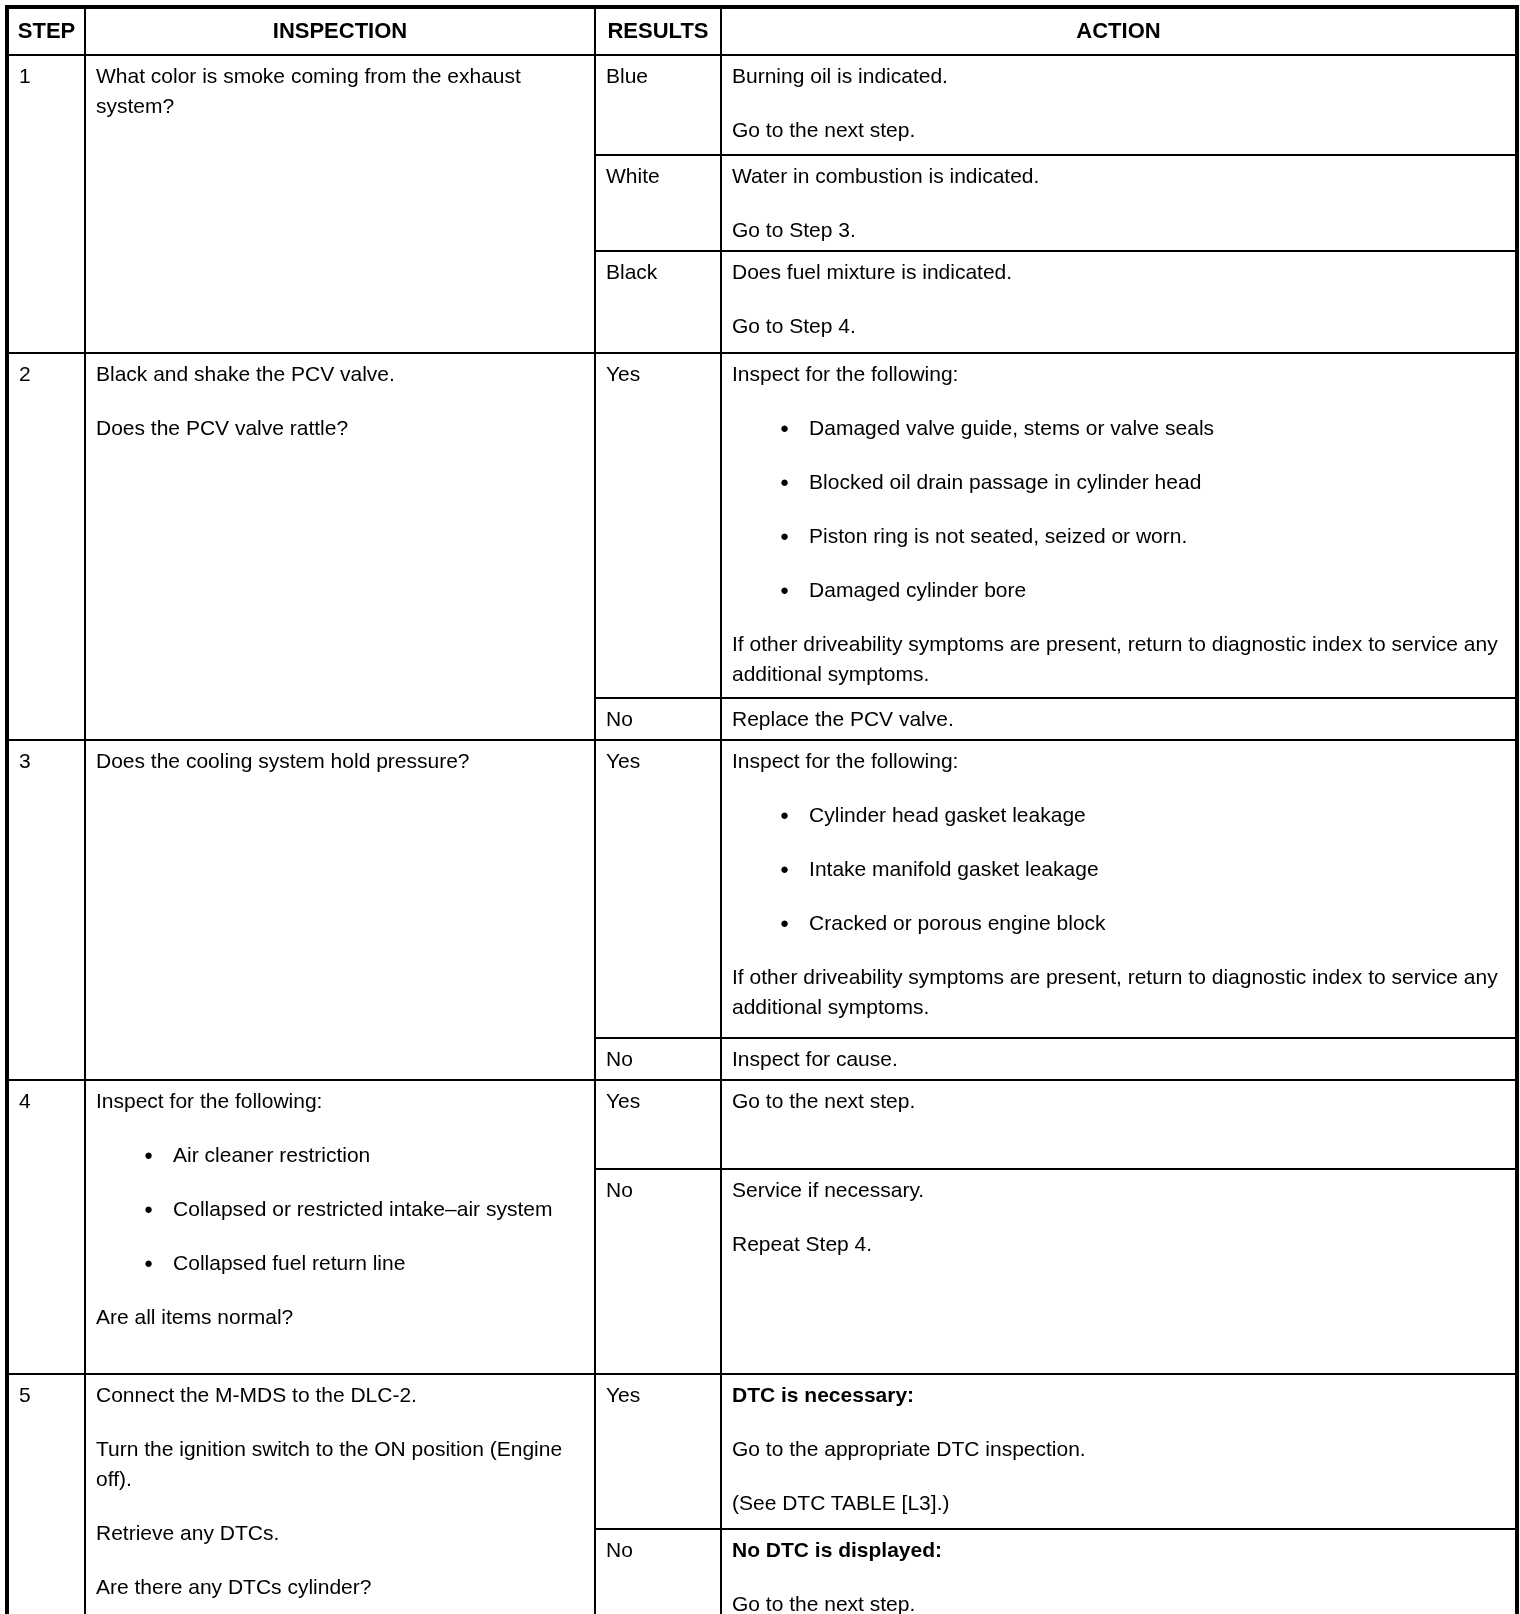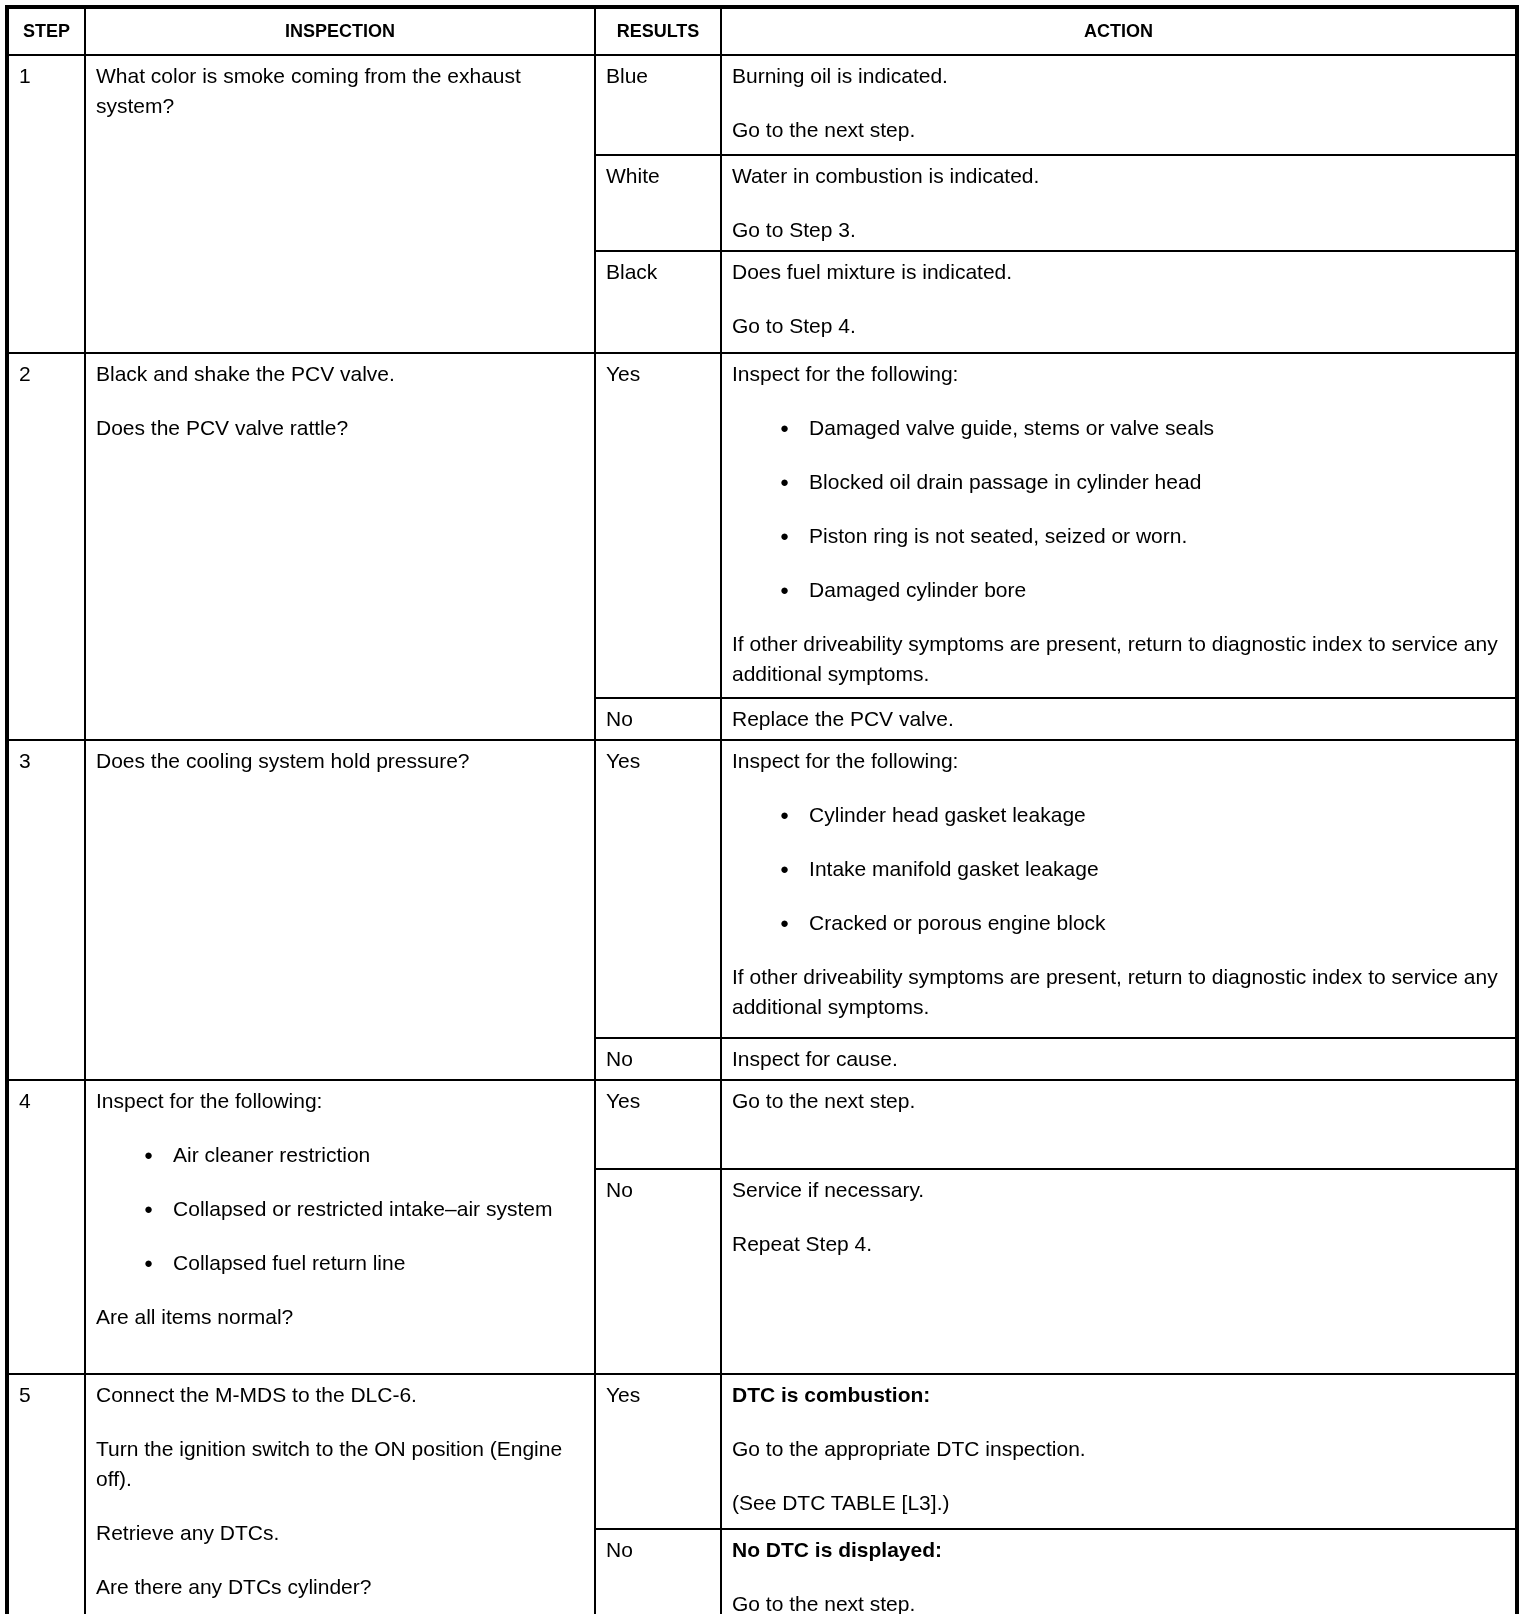--- a/index.html
+++ b/index.html
@@ -12,21 +12,21 @@
     vertical-align:top;
     padding:5px 10px;
     font-size:21px;
     line-height:30px;
     text-align:left;
     overflow:hidden;
   }
   table.diag th {
     font-weight:bold;
     text-align:center;
-    font-size:18px;
+    font-size:22px;
     padding:7px 4px;
   }
   td p { margin:0 0 24px 0; }
   td p:last-child { margin-bottom:0; }
   p.bold { font-weight:bold; }
   ul.blist { list-style:none; margin:24px 0 0 0; padding:0 0 0 48px; }
   ul.blist li { display:flex; margin:0 0 24px 0; }
   .blt { margin-right:20px; font-size:15px; line-height:30px; flex:0 0 auto; }
   .blt-text { flex:1 1 auto; }
   .result-cell { }
@@ -203,30 +203,30 @@
       <p>Service if necessary.</p>
       <p>Repeat Step 4.</p>
     </td>
   </tr>
 
   <tr style="height:155px">
     <td rowspan="2">
             <p>5</p>
           </td>
     <td rowspan="2">
-      <p>Connect the M-MDS to the DLC-6.</p>
+      <p>Connect the M-MDS to the DLC-2.</p>
       <p>Turn the ignition switch to the ON position (Engine off).</p>
       <p>Retrieve any DTCs.</p>
       <p>Are there any DTCs cylinder?</p>
     </td>
     <td class="result-cell">
             <p>Yes</p>
           </td>
     <td>
-      <p class="bold">DTC is combustion:</p>
+      <p class="bold">DTC is necessary:</p>
       <p>Go to the appropriate DTC inspection.</p>
       <p>(See DTC TABLE [L3].)</p>
     </td>
   </tr>
   <tr style="height:98px">
     <td class="result-cell">
             <p>No</p>
           </td>
     <td>
       <p class="bold">No DTC is displayed:</p>

